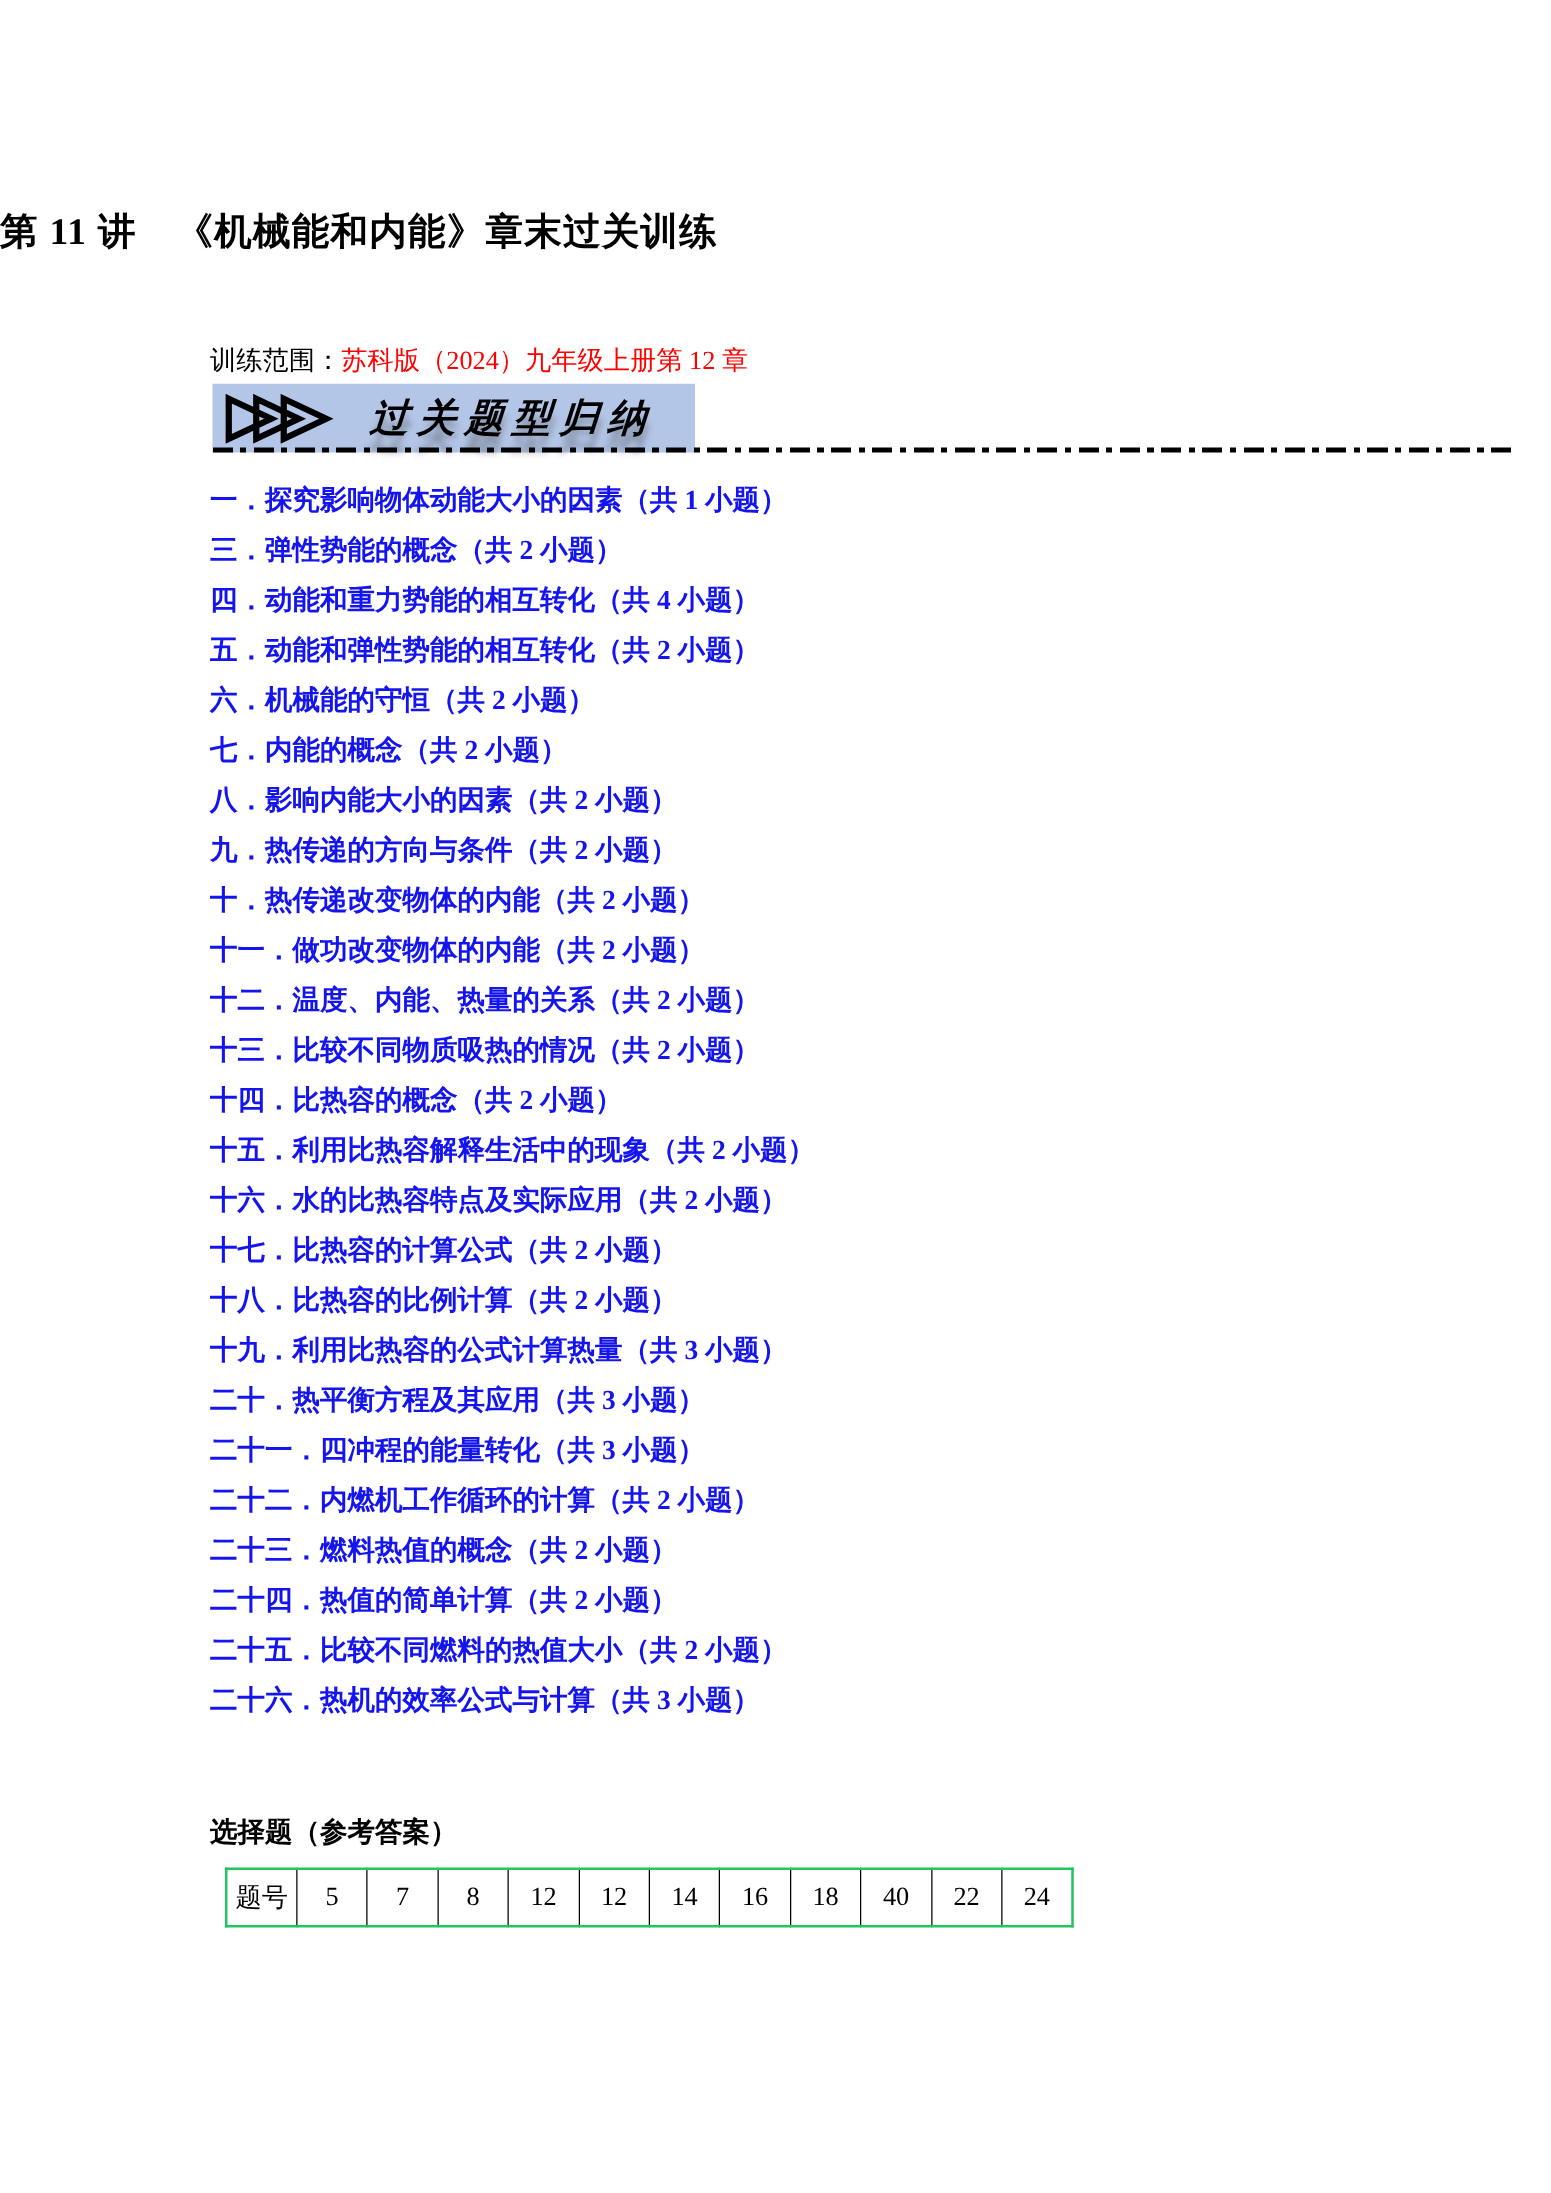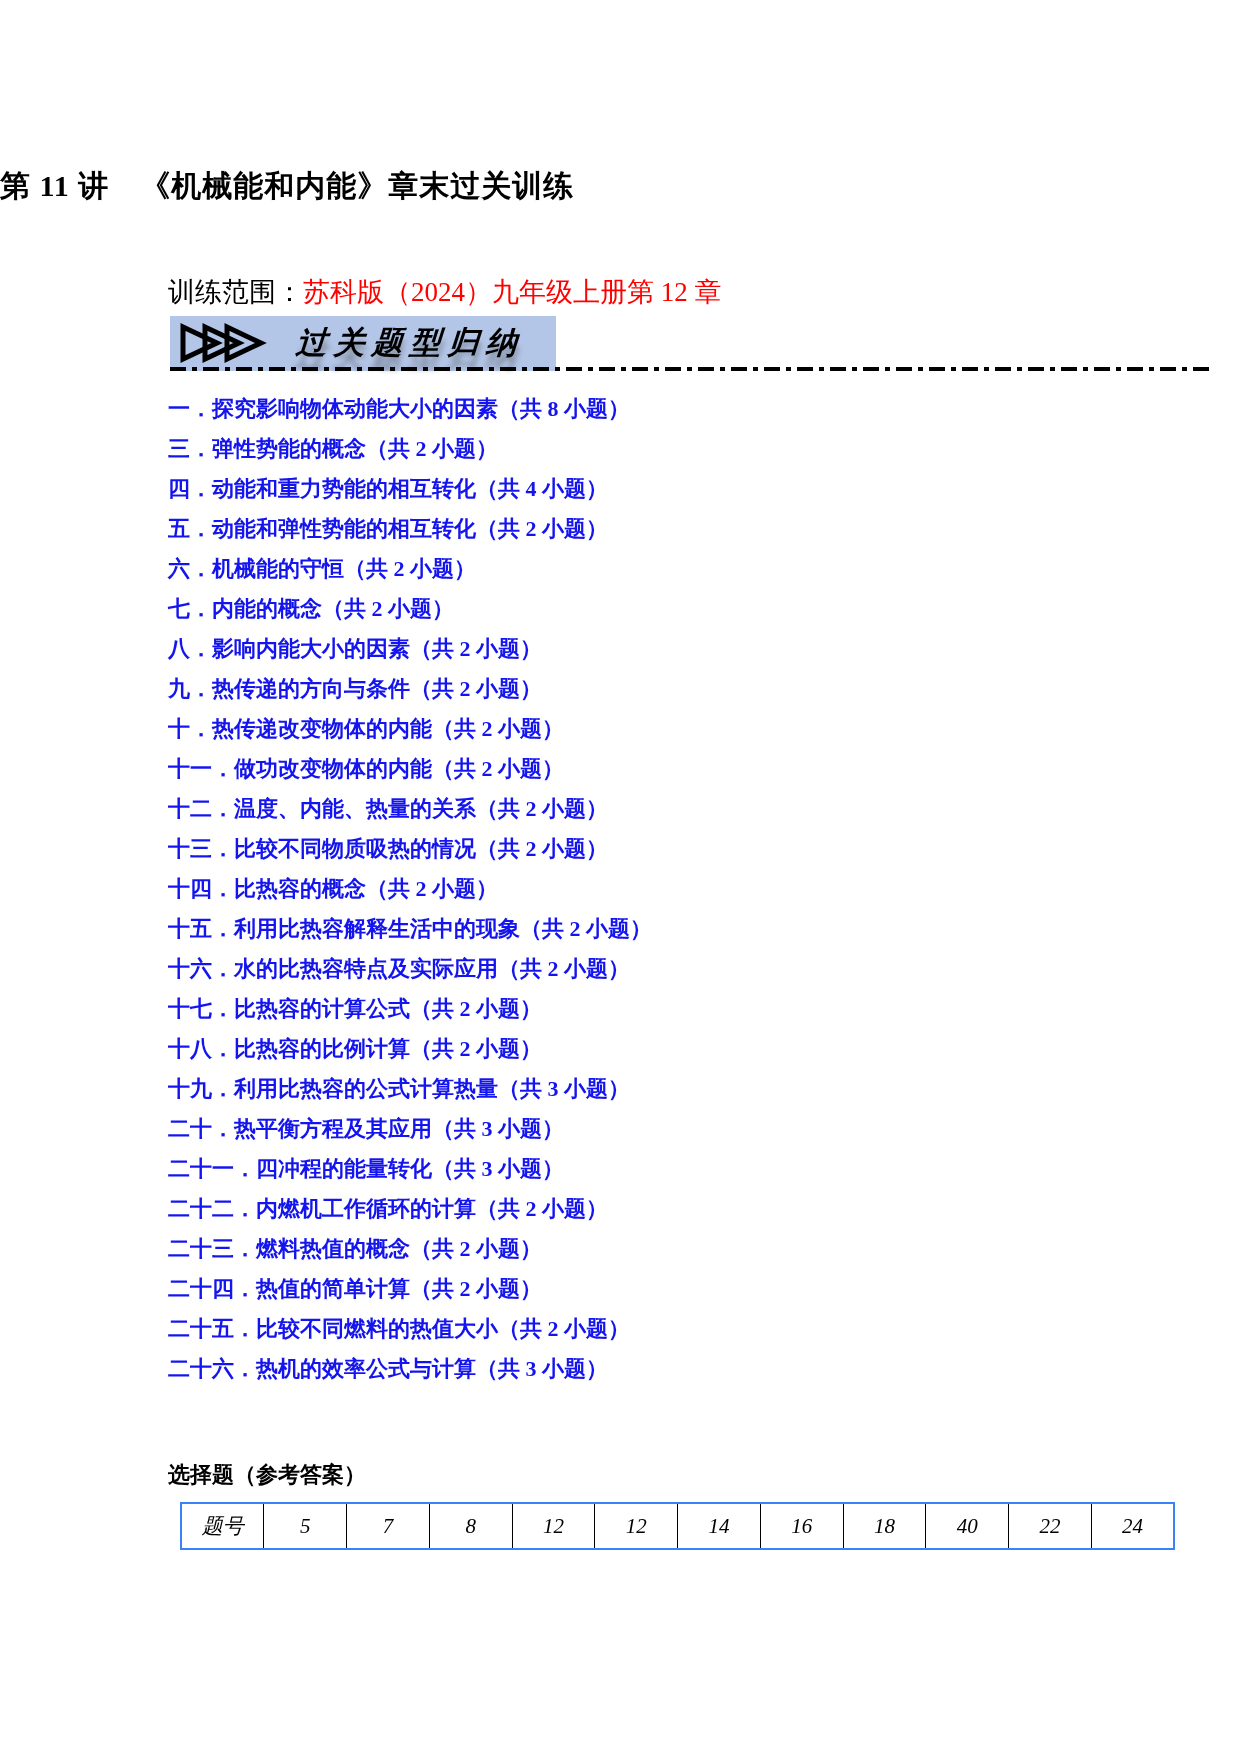--- a/index.html
+++ b/index.html
@@ -14,21 +14,21 @@
 
   .title {
     margin:168px 0 0 0;
     font-size:30px; line-height:1.2;
     font-weight:bold; text-align:left;
     letter-spacing:1px;
   }
 
   .scope {
     margin:70px 0 0 168px;
-    font-size:27px; line-height:1.4;
+    font-size:21px; line-height:1.4;
   }
   .scope .red { color:#ff0000; }
 
   .banner-row {
     position:relative;
     margin:4px 0 0 170px;
     width:1045px; height:57px;
   }
   .banner {
     position:absolute; left:0; top:0;
@@ -68,24 +68,23 @@
   }
 
   .answers-heading {
     margin:72px 0 0 168px;
     font-size:22px; font-weight:bold; line-height:1.3;
   }
 
   .answers-table {
     margin:13px 0 0 180px;
     border-collapse:collapse;
-    border:2px solid #3b82f6;
+    border:2px solid #22c55e;
     table-layout:fixed;
-    width:995px;
-    font-style:italic;
+    width:679px;
   }
   .answers-table td {
     border:1px solid #000;
     height:44px;
     text-align:center; vertical-align:middle;
     font-size:21px;
     padding:0;
   }
 </style>
 </head>
@@ -105,21 +104,21 @@
           <path d="M25 4 L59 20 L25 36 Z" fill="none" stroke="#000" stroke-width="5"></path>
           <path d="M47 4 L81 20 L47 36 Z" fill="none" stroke="#000" stroke-width="5"></path>
         </svg>
       </span>
       <span class="banner-text">过关题型归纳</span>
     </div>
     <div class="dashline"></div>
   </div>
 
   <ul class="topics">
-    <li>一．探究影响物体动能大小的因素（共 8 小题）</li>
+    <li>一．探究影响物体动能大小的因素（共 1 小题）</li>
     <li>三．弹性势能的概念（共 2 小题）</li>
     <li>四．动能和重力势能的相互转化（共 4 小题）</li>
     <li>五．动能和弹性势能的相互转化（共 2 小题）</li>
     <li>六．机械能的守恒（共 2 小题）</li>
     <li>七．内能的概念（共 2 小题）</li>
     <li>八．影响内能大小的因素（共 2 小题）</li>
     <li>九．热传递的方向与条件（共 2 小题）</li>
     <li>十．热传递改变物体的内能（共 2 小题）</li>
     <li>十一．做功改变物体的内能（共 2 小题）</li>
     <li>十二．温度、内能、热量的关系（共 2 小题）</li>

